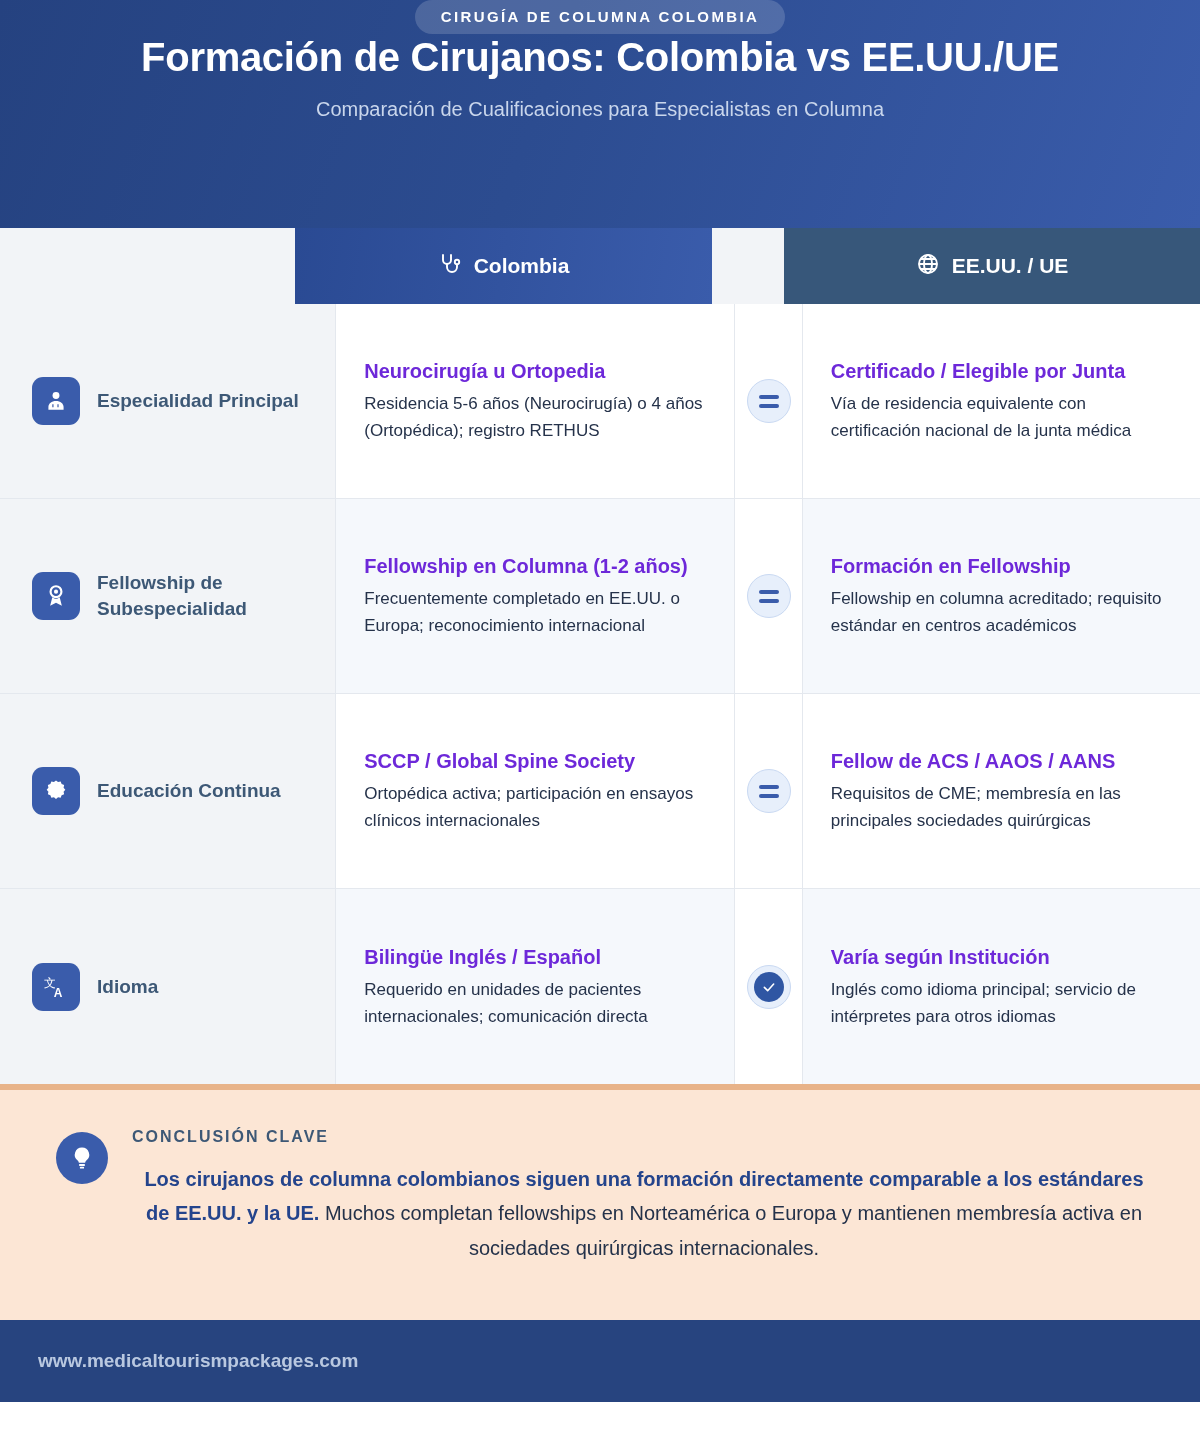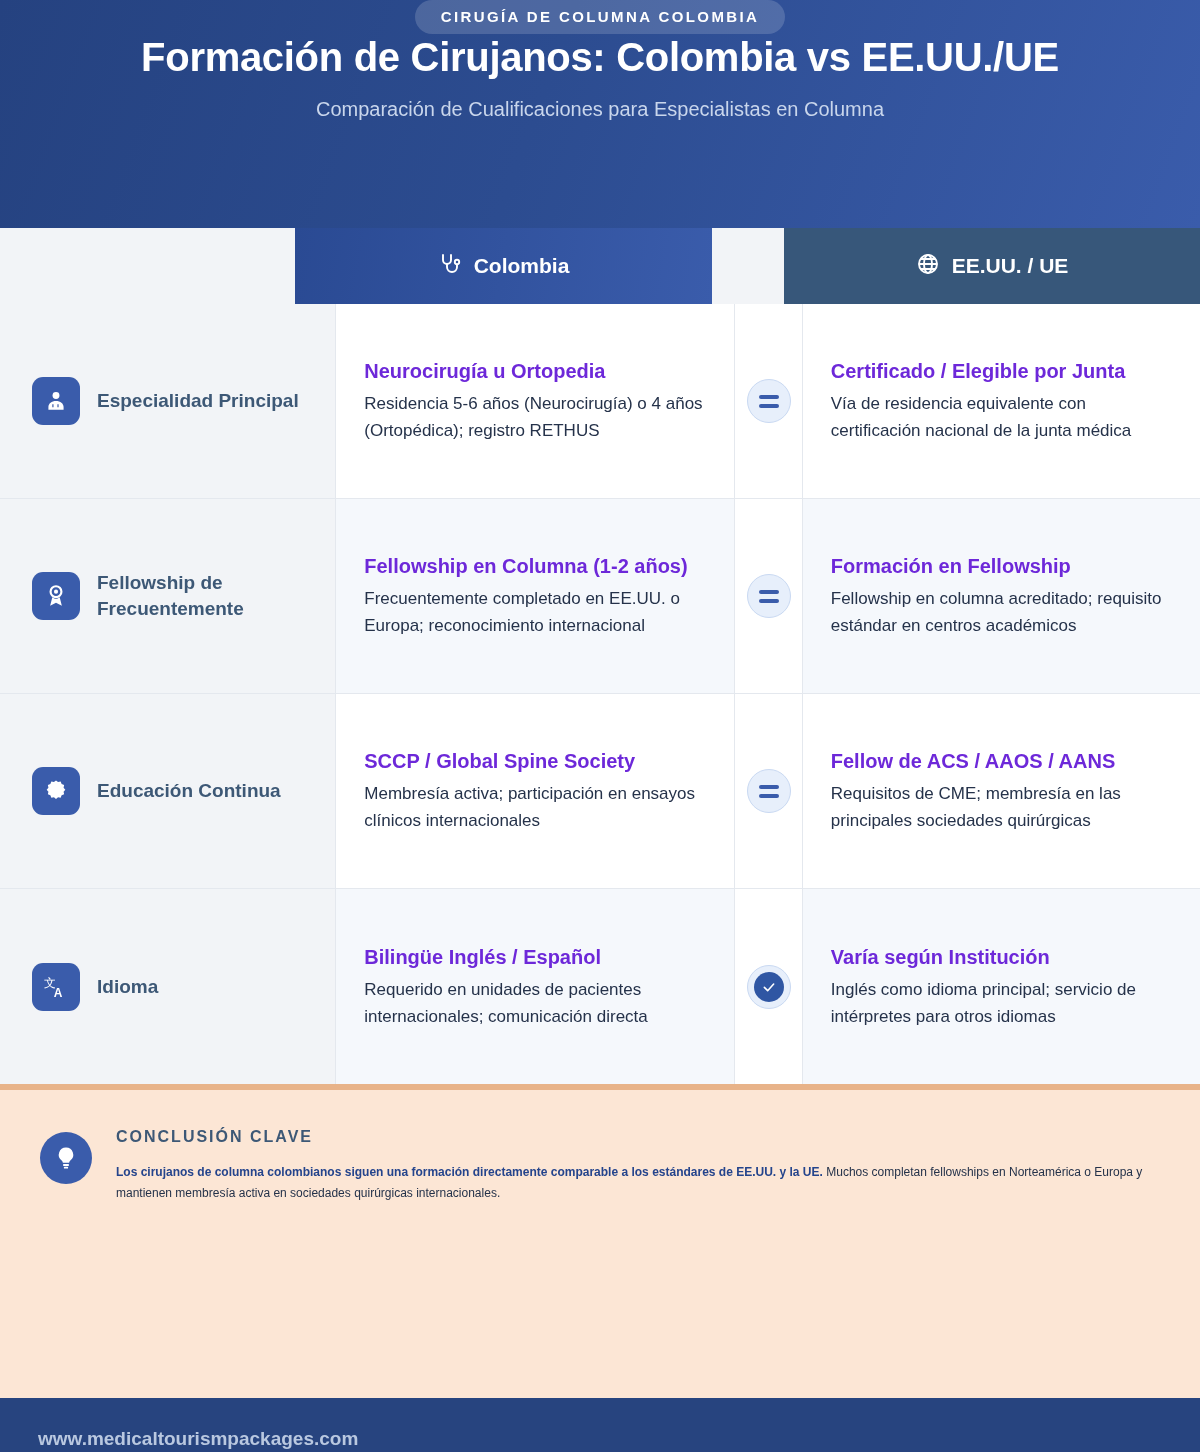--- a/index.html
+++ b/index.html
@@ -170,24 +170,24 @@
     display: flex;
     align-items: center;
     justify-content: center;
   }
   .conn-check svg { width: 16px; height: 16px; fill: none; stroke: #ffffff; stroke-width: 2.4; }
 
   
   .conclusion {
     background: #fce6d5;
     border-top: 6px solid #e8b389;
-    padding: 38px 44px 40px 40px;
+    padding: 38px 44px 40px 56px;
     display: flex;
     gap: 24px;
-    height: 314px;
+    height: 236px;
   }
   .bulb {
     width: 52px; height: 52px;
     min-width: 52px;
     border-radius: 50%;
     background: #3a5cab;
     display: flex;
     align-items: center;
     justify-content: center;
     margin-top: 4px;
@@ -195,22 +195,23 @@
   .bulb svg { width: 26px; height: 26px; fill: #ffffff; }
   .concl-kicker {
     color: #3d5876;
     font-size: 16px;
     font-weight: bold;
     letter-spacing: 2px;
     margin-bottom: 16px;
   }
   .concl-body {
     color: #24324a;
-    font-size: 12px;
+    font-size: 20px;
     line-height: 1.72;
+    text-align: center;
   }
   .concl-body b { color: #24448c; font-weight: bold; }
 
   
   .footer {
     height: 82px;
     background: #27447f;
     display: flex;
     align-items: center;
     padding-left: 38px;
@@ -289,21 +290,21 @@
 
     <div class="row even">
       <div class="cell-feature">
         <span class="feature-icon">
           <svg viewBox="0 0 24 24">
               <circle cx="12" cy="8" r="5" fill="none" stroke="#fff" stroke-width="2"></circle>
               <circle cx="12" cy="8" r="1.9"></circle>
               <path d="M8.6 13.2L6.6 21l5.4-2.8L17.4 21l-2-7.8-1.9 1.1-1.5.5-1.5-.5z"></path>
             </svg>
         </span>
-        <span class="feature-label">Fellowship de Frecuentemente</span>
+        <span class="feature-label">Fellowship de Subespecialidad</span>
       </div>
       <div class="cell-data a">
         <div class="data-title">Fellowship en Columna (1-2 años)</div>
         <div class="data-desc">Frecuentemente completado en EE.UU. o Europa; reconocimiento internacional</div>
       </div>
       <div class="cell-gap">
         <span class="conn">
             <span class="conn-eq">
               <i></i>
               <i></i>
@@ -320,21 +321,21 @@
       <div class="cell-feature">
         <span class="feature-icon">
           <svg viewBox="0 0 24 24">
               <path d="M12 2.2l1.9 1.6 2.4-.5.9 2.3 2.3.9-.5 2.4 1.6 1.9-1.6 1.9.5 2.4-2.3.9-.9 2.3-2.4-.5L12 19.4l-1.9-1.6-2.4.5-.9-2.3-2.3-.9.5-2.4L3.4 10.8l1.6-1.9-.5-2.4 2.3-.9.9-2.3 2.4.5z"></path>
             </svg>
         </span>
         <span class="feature-label">Educación Continua</span>
       </div>
       <div class="cell-data a">
         <div class="data-title">SCCP / Global Spine Society</div>
-        <div class="data-desc">Membresía activa; participación en ensayos clínicos internacionales</div>
+        <div class="data-desc">Ortopédica activa; participación en ensayos clínicos internacionales</div>
       </div>
       <div class="cell-gap">
         <span class="conn">
             <span class="conn-eq">
               <i></i>
               <i></i>
             </span>
           </span>
       </div>
       <div class="cell-data b">

